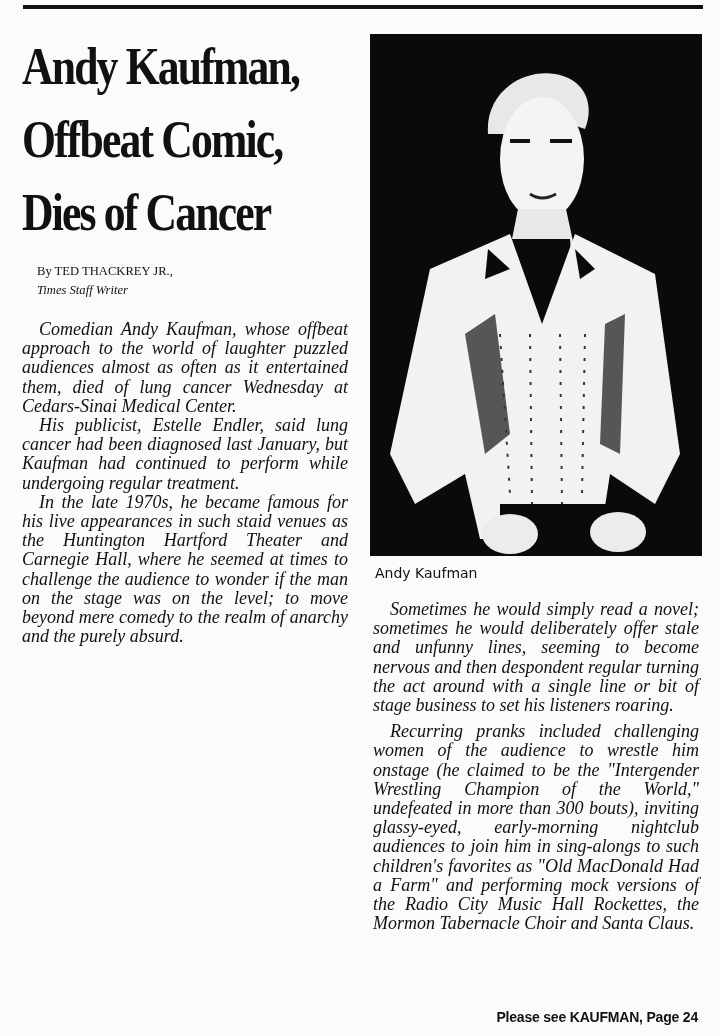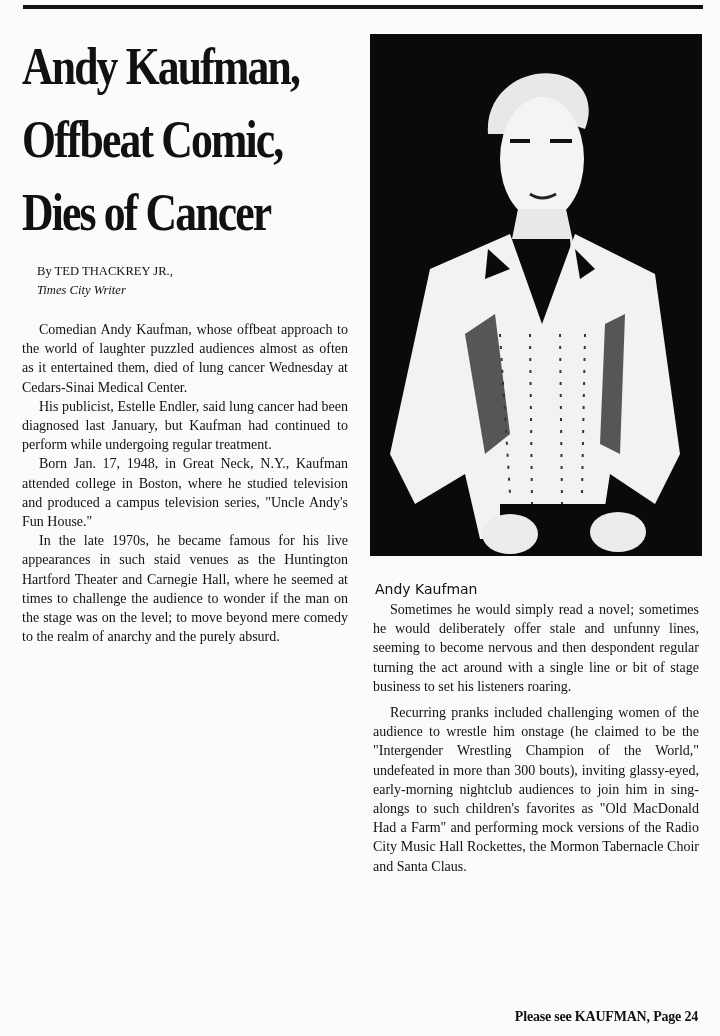--- a/index.html
+++ b/index.html
@@ -10,51 +10,50 @@
   .top-rule { position: absolute; left: 23px; top: 5px; width: 680px; height: 4px; background: #111; }
   .headline {
     position: absolute; left: 22px; top: 30px; width: 340px;
     font-family: "Liberation Serif", serif; font-weight: bold;
     font-size: 52px; line-height: 73px; letter-spacing: -2.2px; transform: scaleX(0.84); transform-origin: left top;
     white-space: nowrap;
   }
   .byline { position: absolute; left: 37px; top: 262px; font-size: 12.6px; line-height: 19px; font-family: Liberation Serif, serif; }
   .byline .name { display:block; }
   .byline .role { display:block; font-style: italic; }
-  .col { position: absolute; font-family: "Liberation Serif", serif; font-size: 14px; line-height: 19.2px; text-align: justify; }
+  .col { position: absolute; font-family: "Liberation Serif", serif; font-size: 18px; line-height: 19.2px; text-align: justify; font-style: italic; }
   .col p { margin: 0; text-indent: 17px; }
   .col p.gap { margin-top: 7px; }
   .col-left { left: 22px; top: 320px; width: 326px; }
   .col-right { left: 373px; top: 600px; width: 326px; }
   .photo {
     position: absolute; left: 370px; top: 34px; width: 332px; height: 522px; background: #0a0a0a; overflow: hidden;
   }
-  .caption { position: absolute; left: 375px; top: 565px; font-family: "DejaVu Sans", sans-serif; font-size: 14px; margin-top: 16px; }
-  .jump { position: absolute; right: 22px; top: 1009px; font-family: Liberation Serif, serif; font-weight: bold; font-size: 14px; letter-spacing: -0.2px; }
+  .caption { position: absolute; left: 375px; top: 565px; font-family: "DejaVu Sans", sans-serif; font-size: 14px; }
+  .jump { position: absolute; right: 22px; top: 1009px; font-family: Liberation Sans, sans-serif; font-weight: bold; font-size: 14px; letter-spacing: -0.2px; }
 </style>
 </head>
 <body>
 
 <div class="top-rule"></div>
 
 <div class="headline">
   <div>Andy Kaufman,</div>
   <div>Offbeat Comic,</div>
   <div>Dies of Cancer</div>
 </div>
 
 <div class="byline">
   <span class="name">By TED THACKREY JR.,</span>
-  <span class="role">Times City Writer</span>
+  <span class="role">Times Staff Writer</span>
 </div>
 
 <div class="col col-left">
   <p>Comedian Andy Kaufman, whose offbeat approach to the world of laughter puzzled audiences almost as often as it entertained them, died of lung cancer Wednesday at Cedars-Sinai Medical Center.</p>
   <p>His publicist, Estelle Endler, said lung cancer had been diagnosed last January, but Kaufman had continued to perform while undergoing regular treatment.</p>
-  <p>Born Jan. 17, 1948, in Great Neck, N.Y., Kaufman attended college in Boston, where he studied television and produced a campus television series, "Uncle Andy's Fun House."</p>
   <p>In the late 1970s, he became famous for his live appearances in such staid venues as the Huntington Hartford Theater and Carnegie Hall, where he seemed at times to challenge the audience to wonder if the man on the stage was on the level; to move beyond mere comedy to the realm of anarchy and the purely absurd.</p>
 </div>
 
 <div class="photo">
   <svg width="332" height="522" viewBox="0 0 332 522">
     <rect width="332" height="522" fill="#0a0a0a"></rect>
 
     <path d="M118 100 C115 60 150 35 185 40 C215 45 225 70 215 95 L200 90 C180 80 150 85 135 100 Z" fill="#e8e8e8"></path>
 
     <ellipse cx="172" cy="125" rx="42" ry="62" fill="#f4f4f4"></ellipse>

